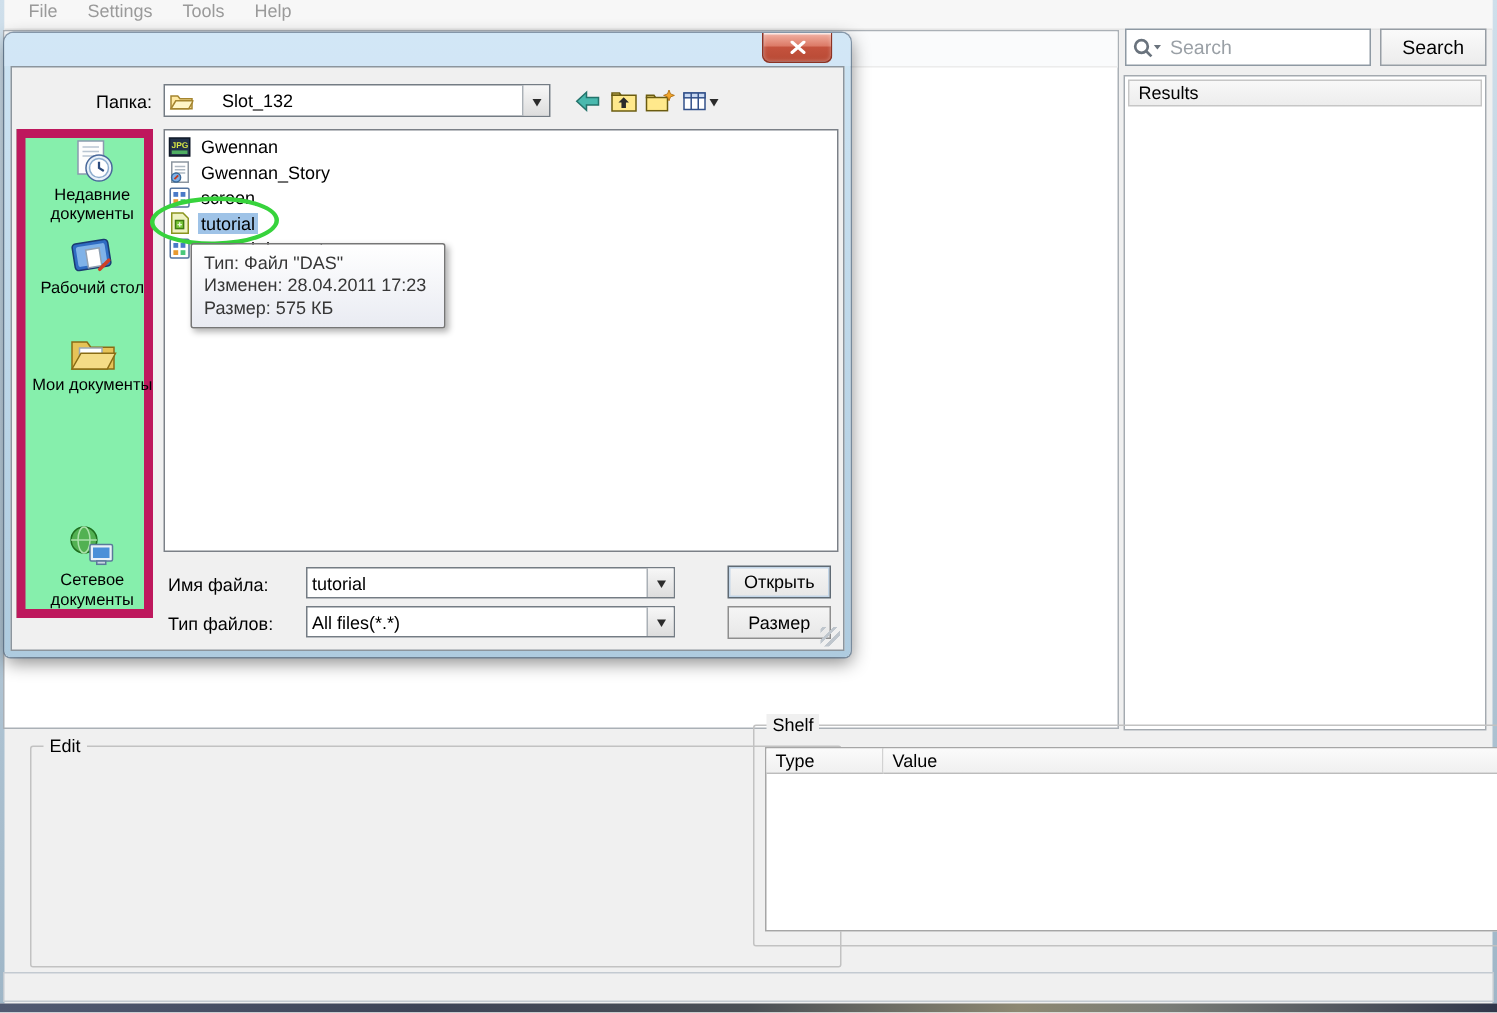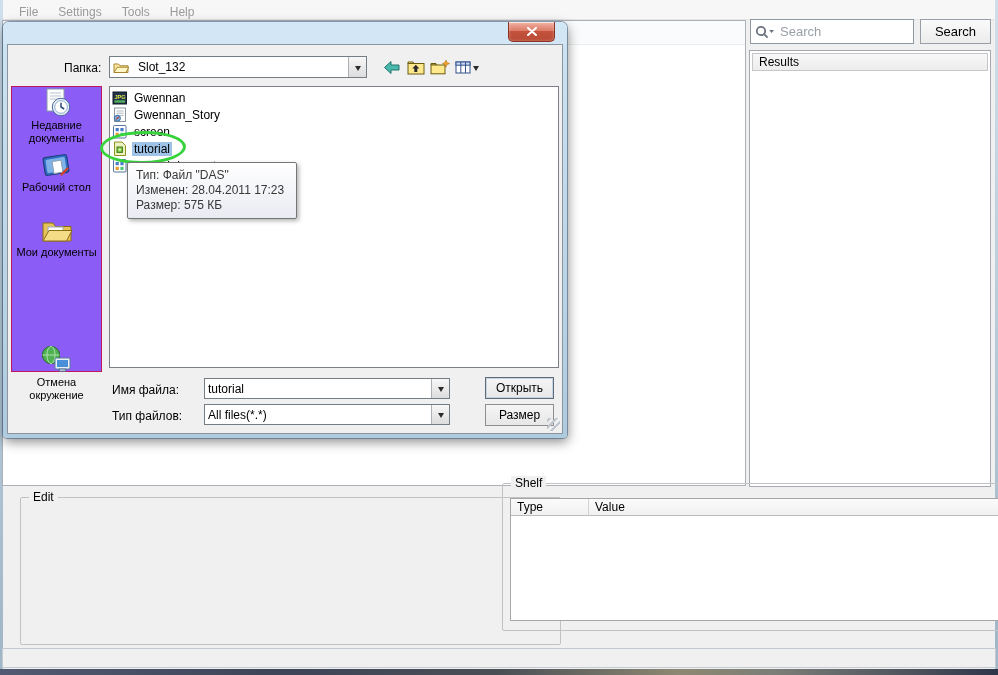--- a/index.html
+++ b/index.html
@@ -10,21 +10,21 @@
     font-size:12px;color:#000;
   }
   .abs{position:absolute;}
 
   
   .edge-left{left:0;top:0;width:3px;height:669px;background:linear-gradient(180deg,#cfdfeb,#9fb6c7);}
   .edge-right{right:0;top:0;width:3px;height:669px;background:linear-gradient(180deg,#cfdfeb,#9fb6c7);}
   .bottom-frame{left:0;top:669px;width:998px;height:6px;
     background:linear-gradient(90deg,#515a72 0%,#3d4457 28%,#4a4f55 50%,#8d8872 68%,#7a7d77 78%,#30364a 100%);}
   .menubar{left:3px;top:0;width:992px;height:20px;background:#f7f7f7;border-bottom:1px solid #e6e6e6;
-    display:flex;align-items:flex-end;padding-left:6px;box-sizing:border-box;}
+    display:flex;align-items:flex-start;padding-left:6px;box-sizing:border-box;}
   .menu-item{color:#9a9a9a;padding:0 10px;font-size:12px;}
 
   
   .main-panel{left:2px;top:20px;width:744px;height:466px;background:#fff;border:1px solid #aab0b6;box-sizing:border-box;}
   .tree-header{position:absolute;left:0;top:0;right:0;height:23px;background:#fafbfc;border-bottom:1px solid #ececec;}
   .tree-col{position:absolute;top:5px;color:#7d8894;font-size:12px;}
 
   
   .search-box{left:750px;top:19px;width:164px;height:25px;background:#fff;border:1px solid #8e99a3;
     box-sizing:border-box;display:flex;align-items:center;padding:0 4px;gap:3px;}
@@ -59,28 +59,28 @@
   .dlg-close{position:absolute;left:505px;top:0;width:45px;height:19px;
     background:linear-gradient(#f3b3a5,#dc7b67 45%,#c4523d 50%,#b84a35);
     border:1px solid #8c3324;border-top:none;border-radius:0 0 5px 5px;
     box-shadow:inset 0 1px 0 rgba(255,255,255,.65),inset 0 0 3px rgba(255,255,255,.35);
     display:flex;align-items:center;justify-content:center;}
   .dlg-body{position:absolute;left:4px;top:22px;width:556px;height:390px;background:#f0f0f0;
     border:1px solid #8c959d;box-sizing:border-box;}
   .lbl{position:absolute;font-size:12px;color:#000;white-space:nowrap;}
 
   .combo{position:absolute;background:#fff;border:1px solid #747c84;box-sizing:border-box;
-    display:flex;align-items:center;padding-left:3px;gap:9px;font-size:12px;}
+    display:flex;align-items:center;padding-left:3px;gap:19px;font-size:12px;}
   .combo .dd{margin-left:auto;width:17px;align-self:stretch;background:linear-gradient(#f7f7f7,#dddddd);
     border-left:1px solid #aab0b6;display:flex;align-items:center;justify-content:center;}
   .arr{width:0;height:0;border:3.5px solid transparent;border-top:5px solid #2b2b2b;margin-top:5px;}
 
   .tb-btn{position:absolute;width:22px;height:20px;display:flex;align-items:center;justify-content:center;}
 
-  .places{position:absolute;left:3px;top:41px;width:91px;height:286px;background:#8b5cf6;border:1px solid #be185d;box-sizing:border-box;}
+  .places{position:absolute;left:3px;top:41px;width:91px;height:326px;background:#86efac;border:6px solid #be185d;box-sizing:border-box;}
   .place{position:absolute;left:0;width:89px;height:65px;display:flex;flex-direction:column;align-items:center;}
   .place span{font-size:11px;line-height:13px;text-align:center;margin-top:1px;}
 
   .filelist{position:absolute;left:101px;top:41px;width:450px;height:282px;background:#fff;
     border:1px solid #7b8087;box-sizing:border-box;text-align:center;}
   .frow{position:absolute;left:2px;height:17px;display:flex;align-items:center;gap:4px;font-size:12px;white-space:nowrap;}
   .frow .fname{padding:0 2px;}
   .frow .sel{background:#9fc3e7;}
 
   .ellipse{position:absolute;left:92px;top:86px;width:80px;height:27px;border:3px solid #37d33c;
@@ -238,21 +238,21 @@
         </div>
         <div class="place" style="top:258px">
           <svg width="34" height="30" viewBox="0 0 34 30">
             <circle cx="11" cy="10" r="8.6" fill="#52b152" stroke="#1f6e1f"></circle>
             <ellipse cx="11" cy="10" rx="4" ry="8.6" fill="none" stroke="#abe2ab"></ellipse>
             <line x1="2.4" y1="10" x2="19.6" y2="10" stroke="#abe2ab"></line>
             <rect x="15" y="13" width="15" height="11" rx="1" fill="#e9f1f8" stroke="#5a7a9a"></rect>
             <rect x="17" y="15" width="11" height="7" fill="#4a90d8"></rect>
             <rect x="19.5" y="24" width="6" height="2.2" fill="#c9d5e1" stroke="#5a7a9a"></rect>
           </svg>
-          <span>Отмена окружение</span>
+          <span>Сетевое документы</span>
         </div>
       </div>
 
       <div class="filelist">
         <div class="frow" style="top:2px">
           <svg width="16" height="16" viewBox="0 0 16 16">
             <rect x="1" y="2" width="13.5" height="12" fill="#233249" stroke="#0f1827"></rect>
             <text x="8" y="8.6" font-size="5.6" font-weight="bold" fill="#d9e845" text-anchor="middle" font-family="Liberation Sans,sans-serif">JPG</text>
             <rect x="2.5" y="10.3" width="10.5" height="2.4" fill="#4fae62"></rect>
           </svg>

